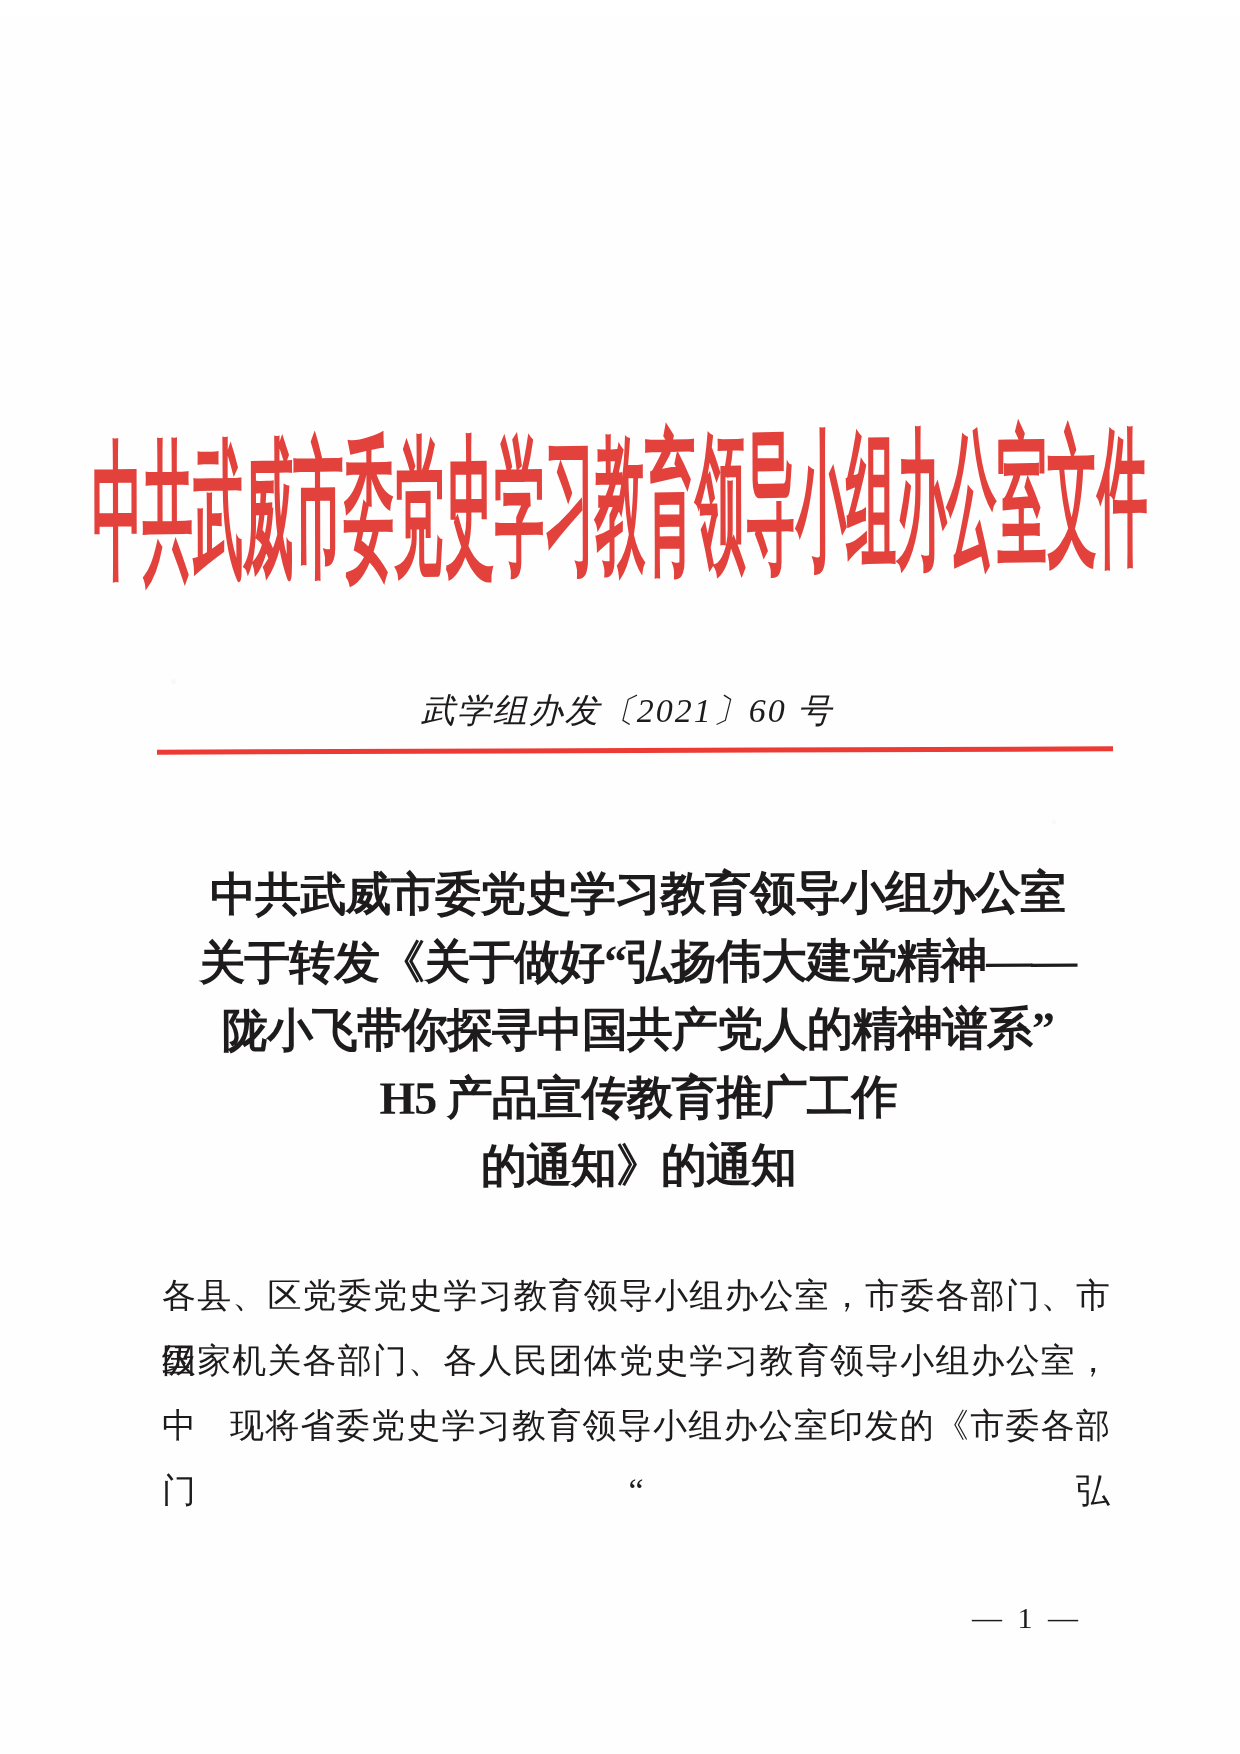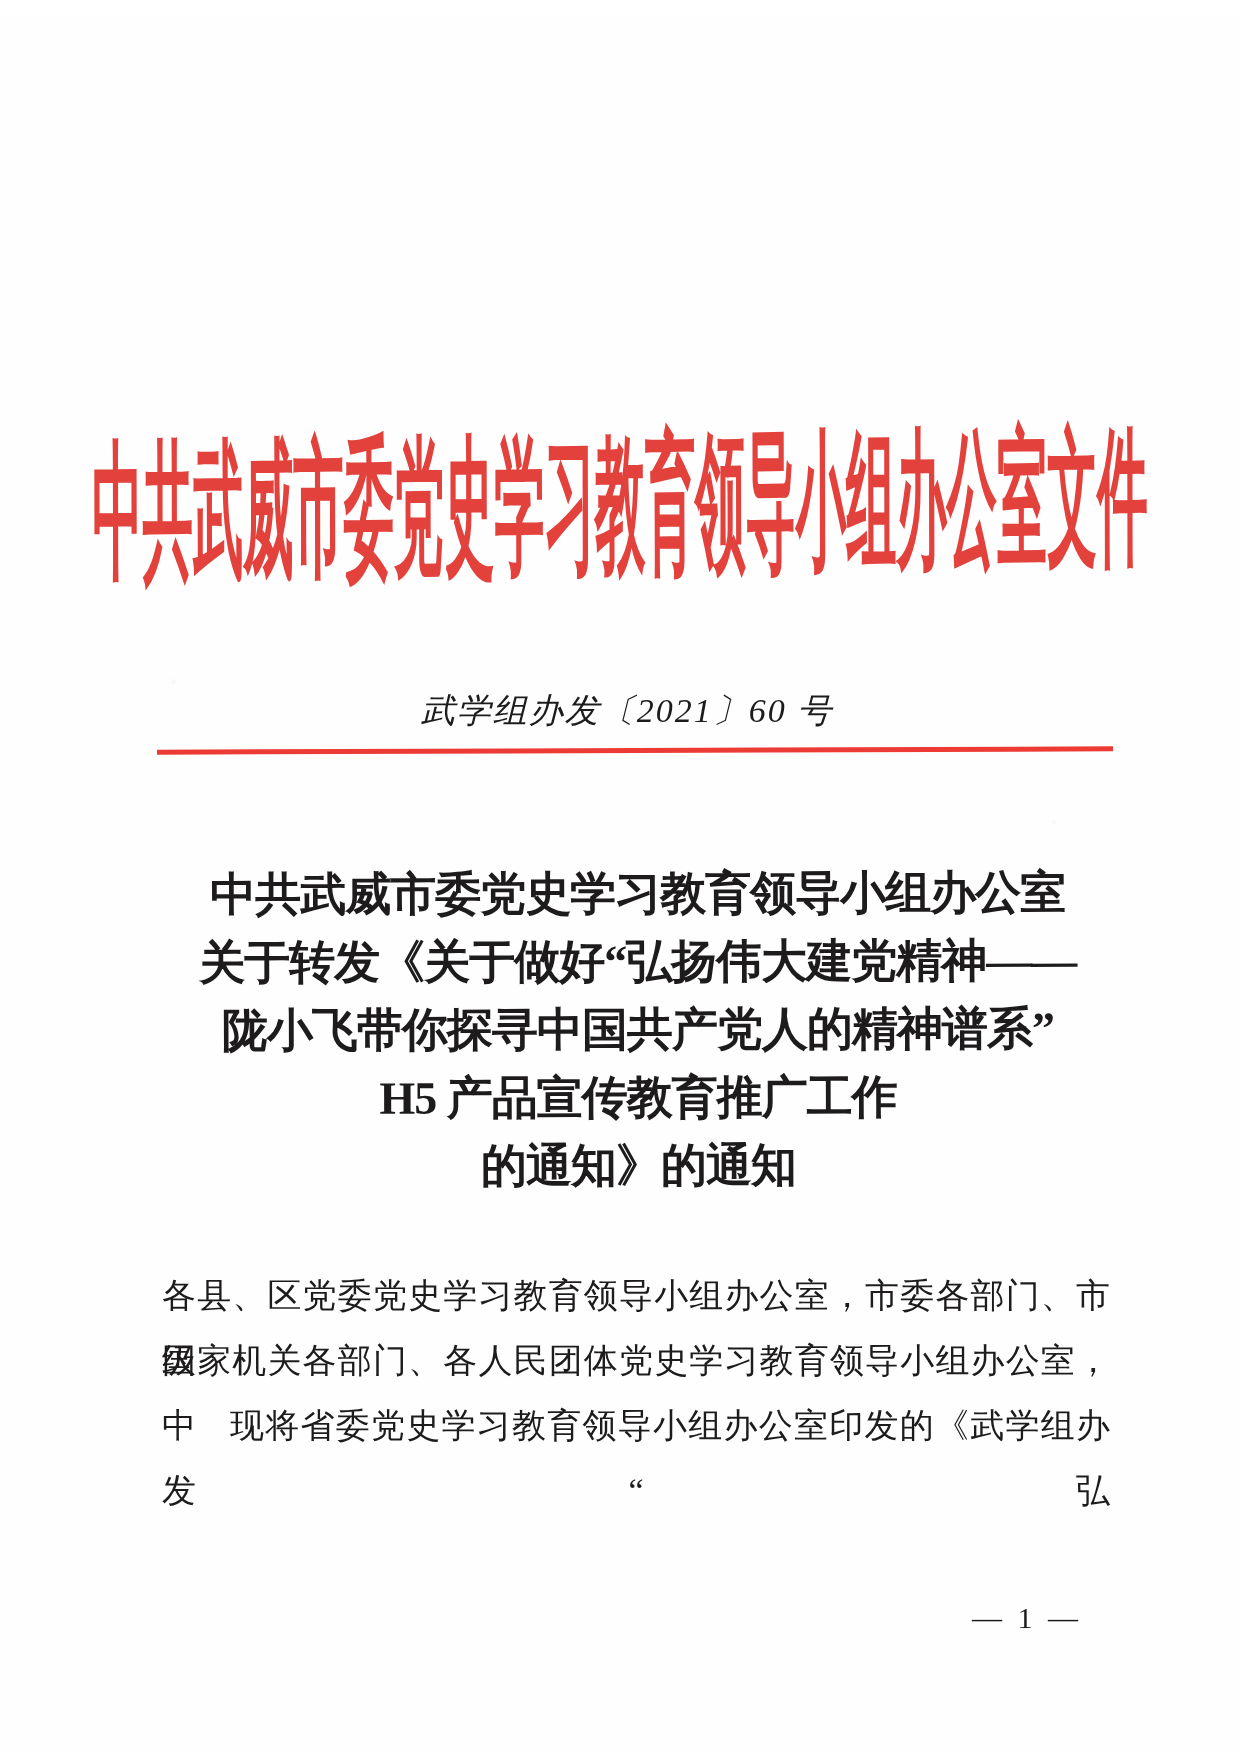--- a/index.html
+++ b/index.html
@@ -128,18 +128,18 @@
     <div class="title-line">中共武威市委党史学习教育领导小组办公室</div>
     <div class="title-line">关于转发《关于做好“弘扬伟大建党精神——</div>
     <div class="title-line">陇小飞带你探寻中国共产党人的精神谱系”</div>
     <div class="title-line">H5 产品宣传教育推广工作</div>
     <div class="title-line">的通知》的通知</div>
   </div>
 
   <div class="doc-body">
     <div class="body-line justify">各县、区党委党史学习教育领导小组办公室，市委各部门、市级</div>
     <div class="body-line justify">国家机关各部门、各人民团体党史学习教育领导小组办公室，中</div>
-    <div class="body-line justify indent">现将省委党史学习教育领导小组办公室印发的《武学组办发“弘</div>
+    <div class="body-line justify indent">现将省委党史学习教育领导小组办公室印发的《市委各部门“弘</div>
   </div>
 
   <div class="page-number">— 1 —</div>
 
 </div>
 
 </body></html>

